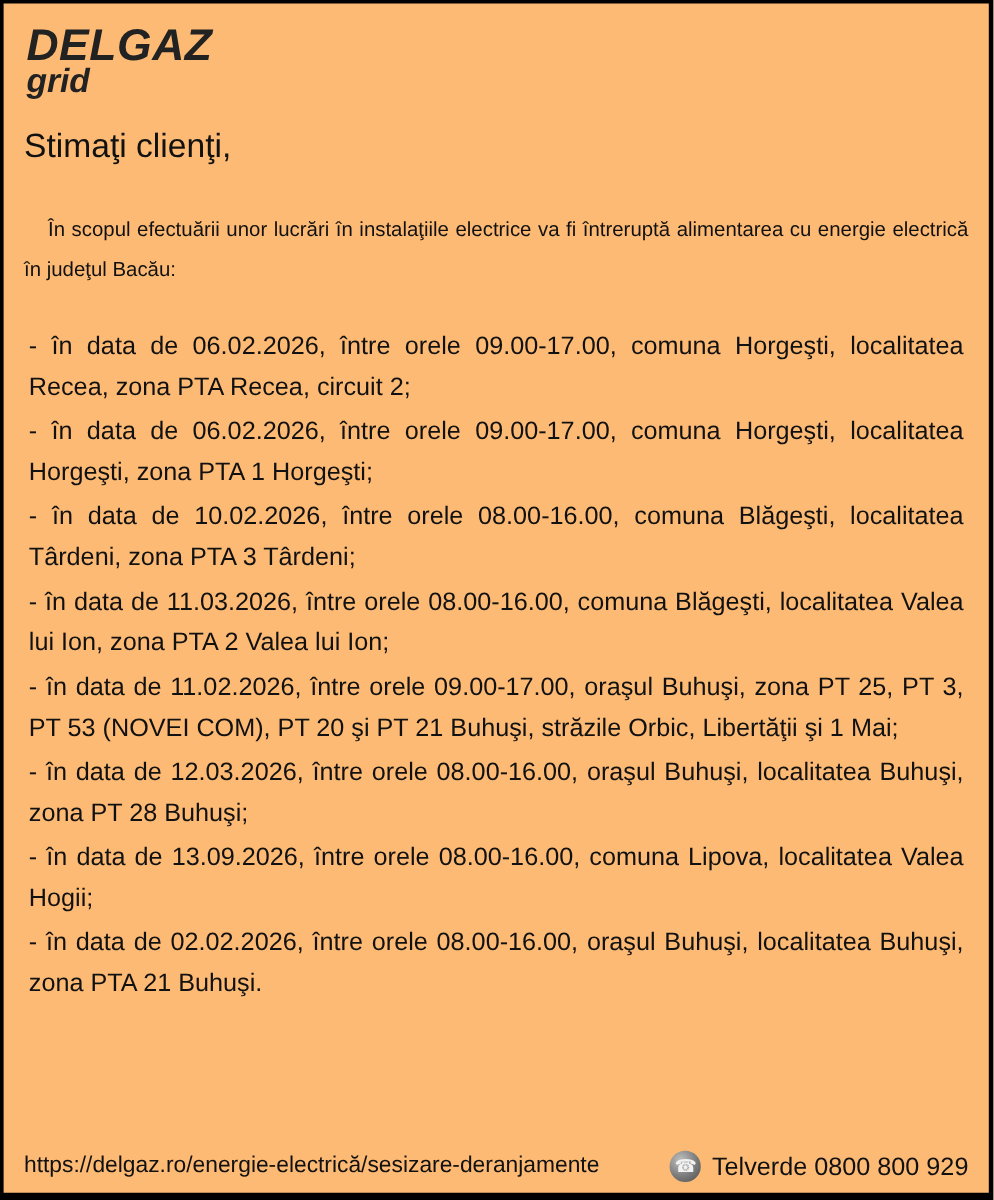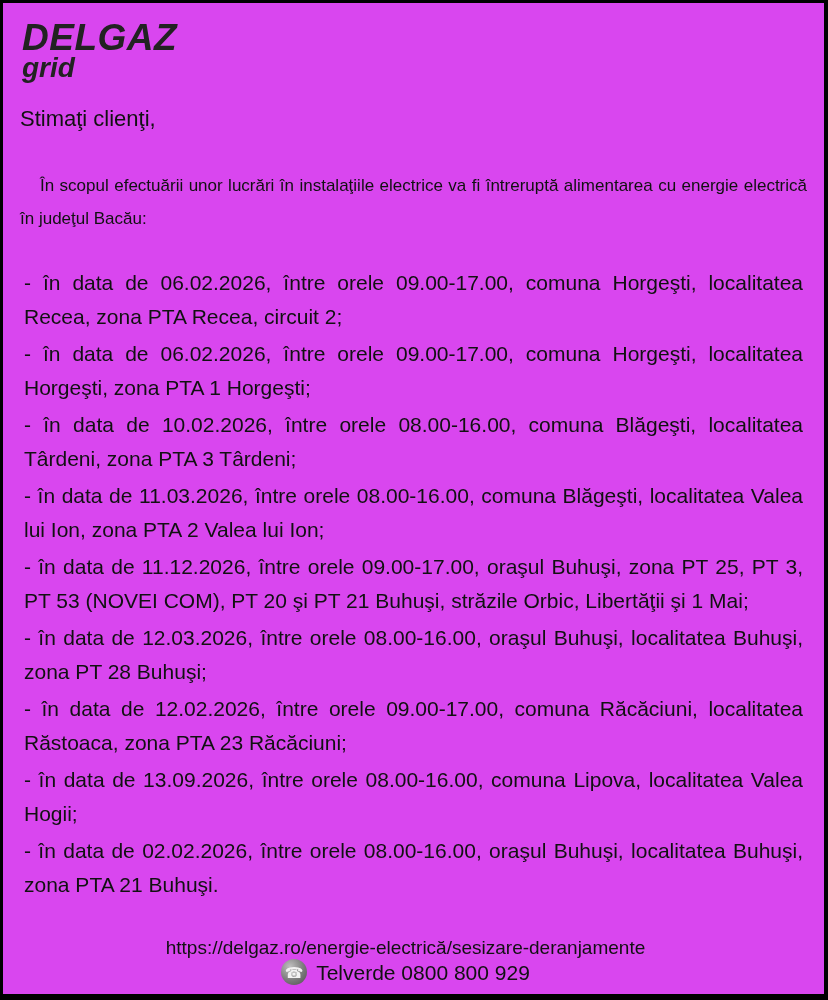--- a/index.html
+++ b/index.html
@@ -7,21 +7,21 @@
     padding: 0;
     background: #fff;
   }
   .page {
     width: 828px;
     height: 1000px;
     box-sizing: border-box;
     border: 3px solid #000;
     border-right-width: 4px;
     border-bottom-width: 6px;
-    background: #d946ef;
+    background: #fdba74;
     position: relative;
     font-family: "Liberation Sans", sans-serif;
     color: #111111;
     padding: 14px 17px;
     overflow: hidden;
   }
   .logo {
     display: inline-block;
     margin-top: 2px;
     margin-left: 2px;
@@ -36,21 +36,21 @@
   }
   .logo-sub {
     font-size: 28px;
     font-weight: bold;
     font-style: italic;
     text-align: left;
     padding-right: 14px;
     margin-top: -2px;
   }
   .greeting {
-    font-size: 22px;
+    font-size: 28px;
     margin: 24px 0 0 0;
   }
   .intro {
     font-size: 17px;
     line-height: 33px;
     text-align: justify;
     text-indent: 20px;
     margin: 37px 0 0 0;
   }
   .outages {
@@ -62,26 +62,25 @@
     text-align: justify;
     margin: 4px;
   }
   .closing {
     font-size: 22px;
     margin: 26px 0 0 0;
   }
   .footer {
     position: absolute;
     left: 17px;
-    right: 33px;
+    right: 17px;
     bottom: 9px;
     display: flex;
     justify-content: space-between;
     align-items: center;
-    flex-direction: column;
   }
   .footer-url {
     font-size: 19px;
   }
   .footer-phone {
     display: flex;
     align-items: flex-end;
     gap: 9px;
     font-size: 21px;
   }
@@ -114,23 +113,22 @@
 
   <p class="greeting">Stimaţi clienţi,</p>
 
   <p class="intro">În scopul efectuării unor lucrări în instalaţiile electrice va fi întreruptă alimentarea cu energie electrică în judeţul Bacău:</p>
 
   <div class="outages">
     <p class="outage-item">- în data de 06.02.2026, între orele 09.00-17.00, comuna Horgeşti, localitatea Recea, zona PTA Recea, circuit 2;</p>
     <p class="outage-item">- în data de 06.02.2026, între orele 09.00-17.00, comuna Horgeşti, localitatea Horgeşti, zona PTA 1 Horgeşti;</p>
     <p class="outage-item">- în data de 10.02.2026, între orele 08.00-16.00, comuna Blăgeşti, localitatea Târdeni, zona PTA 3 Târdeni;</p>
     <p class="outage-item">- în data de 11.03.2026, între orele 08.00-16.00, comuna Blăgeşti, localitatea Valea lui Ion, zona PTA 2 Valea lui Ion;</p>
-    <p class="outage-item">- în data de 11.12.2026, între orele 09.00-17.00, oraşul Buhuşi, zona PT 25, PT 3, PT 53 (NOVEI COM), PT 20 şi PT 21 Buhuşi, străzile Orbic, Libertăţii şi 1 Mai;</p>
+    <p class="outage-item">- în data de 11.02.2026, între orele 09.00-17.00, oraşul Buhuşi, zona PT 25, PT 3, PT 53 (NOVEI COM), PT 20 şi PT 21 Buhuşi, străzile Orbic, Libertăţii şi 1 Mai;</p>
     <p class="outage-item">- în data de 12.03.2026, între orele 08.00-16.00, oraşul Buhuşi, localitatea Buhuşi, zona PT 28 Buhuşi;</p>
-    <p class="outage-item">- în data de 12.02.2026, între orele 09.00-17.00, comuna Răcăciuni, localitatea Răstoaca, zona PTA 23 Răcăciuni;</p>
     <p class="outage-item">- în data de 13.09.2026, între orele 08.00-16.00, comuna Lipova, localitatea Valea Hogii;</p>
     <p class="outage-item">- în data de 02.02.2026, între orele 08.00-16.00, oraşul Buhuşi, localitatea Buhuşi, zona PTA 21 Buhuşi.</p>
   </div>
 
 
   <div class="footer">
     <span class="footer-url">https://delgaz.ro/energie-electrică/sesizare-deranjamente</span>
     <span class="footer-phone">
       <span class="phone-icon"></span>
       <span>Telverde 0800 800 929</span>

